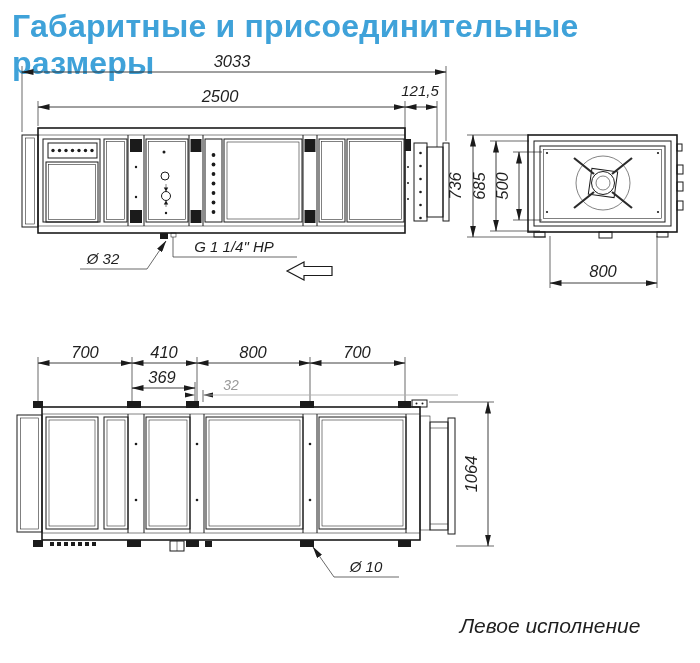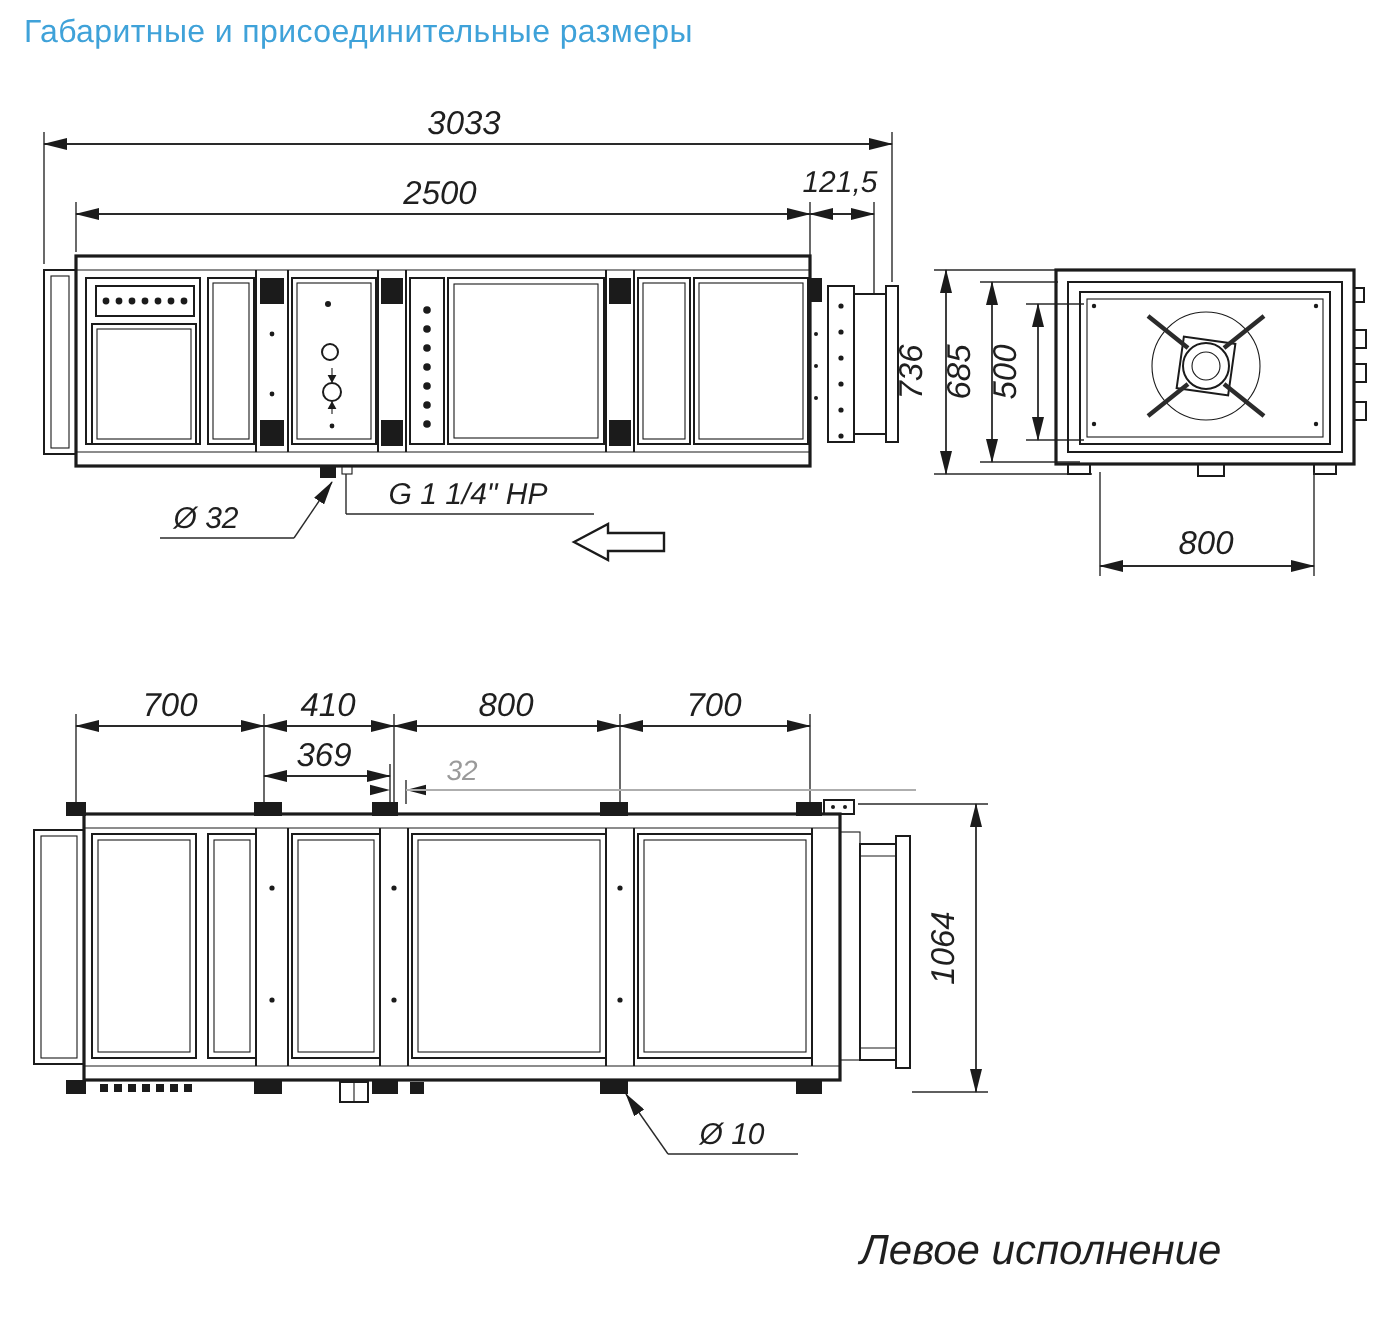--- a/index.html
+++ b/index.html
@@ -2,24 +2,24 @@
 <html><head>
 <meta charset="utf-8">
 <style>
   html,body{margin:0;padding:0;}
   body{
     width:700px;height:663px;position:relative;background:#ffffff;
     font-family:"Liberation Sans",sans-serif;overflow:hidden;
   }
   .title{
     position:absolute;left:12px;top:8px;width:640px;
-    font-size:16px;font-weight:normal;color:#3fa2d9;letter-spacing:0.2px;
+    font-size:32px;font-weight:bold;color:#3fa2d9;letter-spacing:0.2px;
   }
   .caption{
-    position:absolute;left:430px;top:614px;width:240px;text-align:left;
+    position:absolute;left:430px;top:614px;width:240px;text-align:center;
     font-size:21px;font-style:italic;color:#1f1f1f;
   }
   svg{position:absolute;overflow:visible;}
   #front-view{left:0;top:55px;}
   #side-view{left:450px;top:110px;}
   #top-view{left:0;top:340px;}
   .ln{stroke:#1b1b1b;fill:none;stroke-width:1;}
   .thick{stroke:#1b1b1b;fill:none;stroke-width:1.6;}
   .thin{stroke:#1b1b1b;fill:none;stroke-width:0.55;}
   .fillb{fill:#1b1b1b;stroke:none;}

